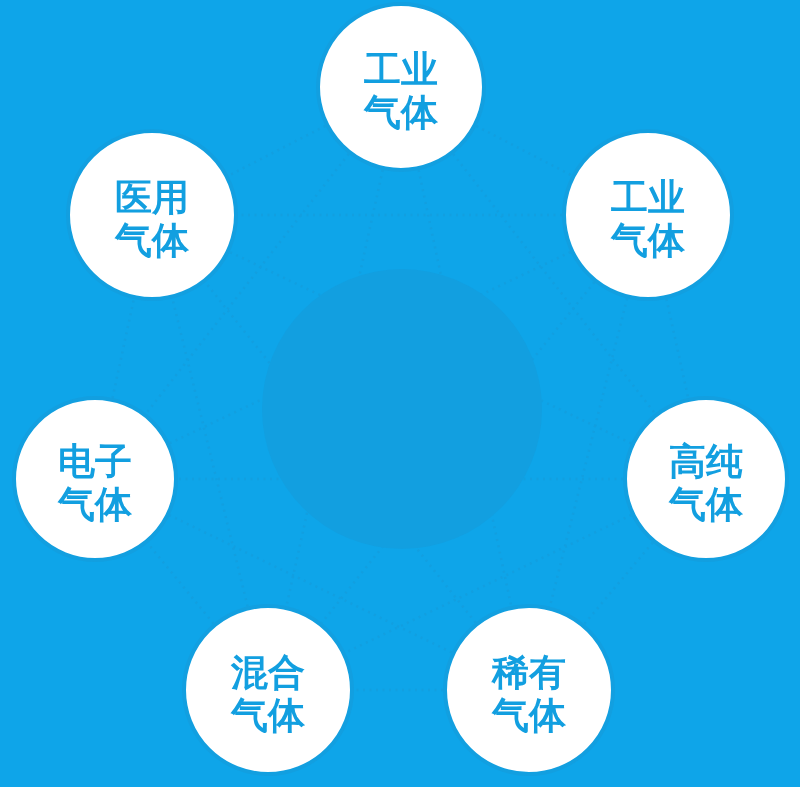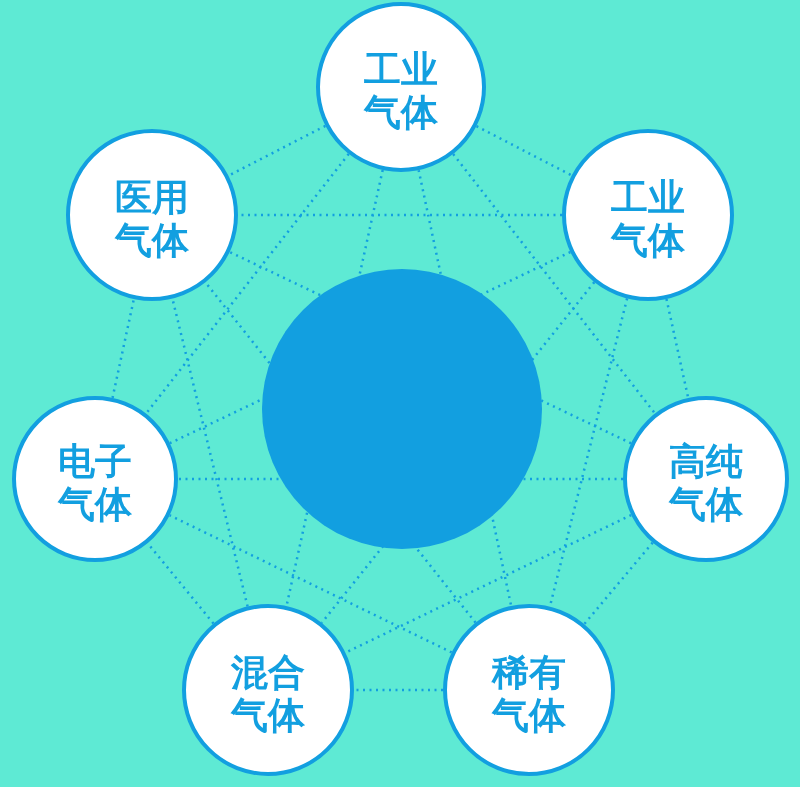--- a/index.html
+++ b/index.html
@@ -5,21 +5,21 @@
   html, body {
     margin: 0;
     padding: 0;
     background: #ffffff;
     font-family: "DejaVu Sans", sans-serif;
   }
   .stage {
     position: relative;
     width: 800px;
     height: 787px;
-    background: #5eead4;
+    background: #0ea5e9;
     overflow: hidden;
   }
   svg {
     display: block;
   }
   .node-label {
     font-family: "DejaVu Sans", sans-serif;
     font-weight: bold;
     font-size: 37px;
     text-anchor: middle;

